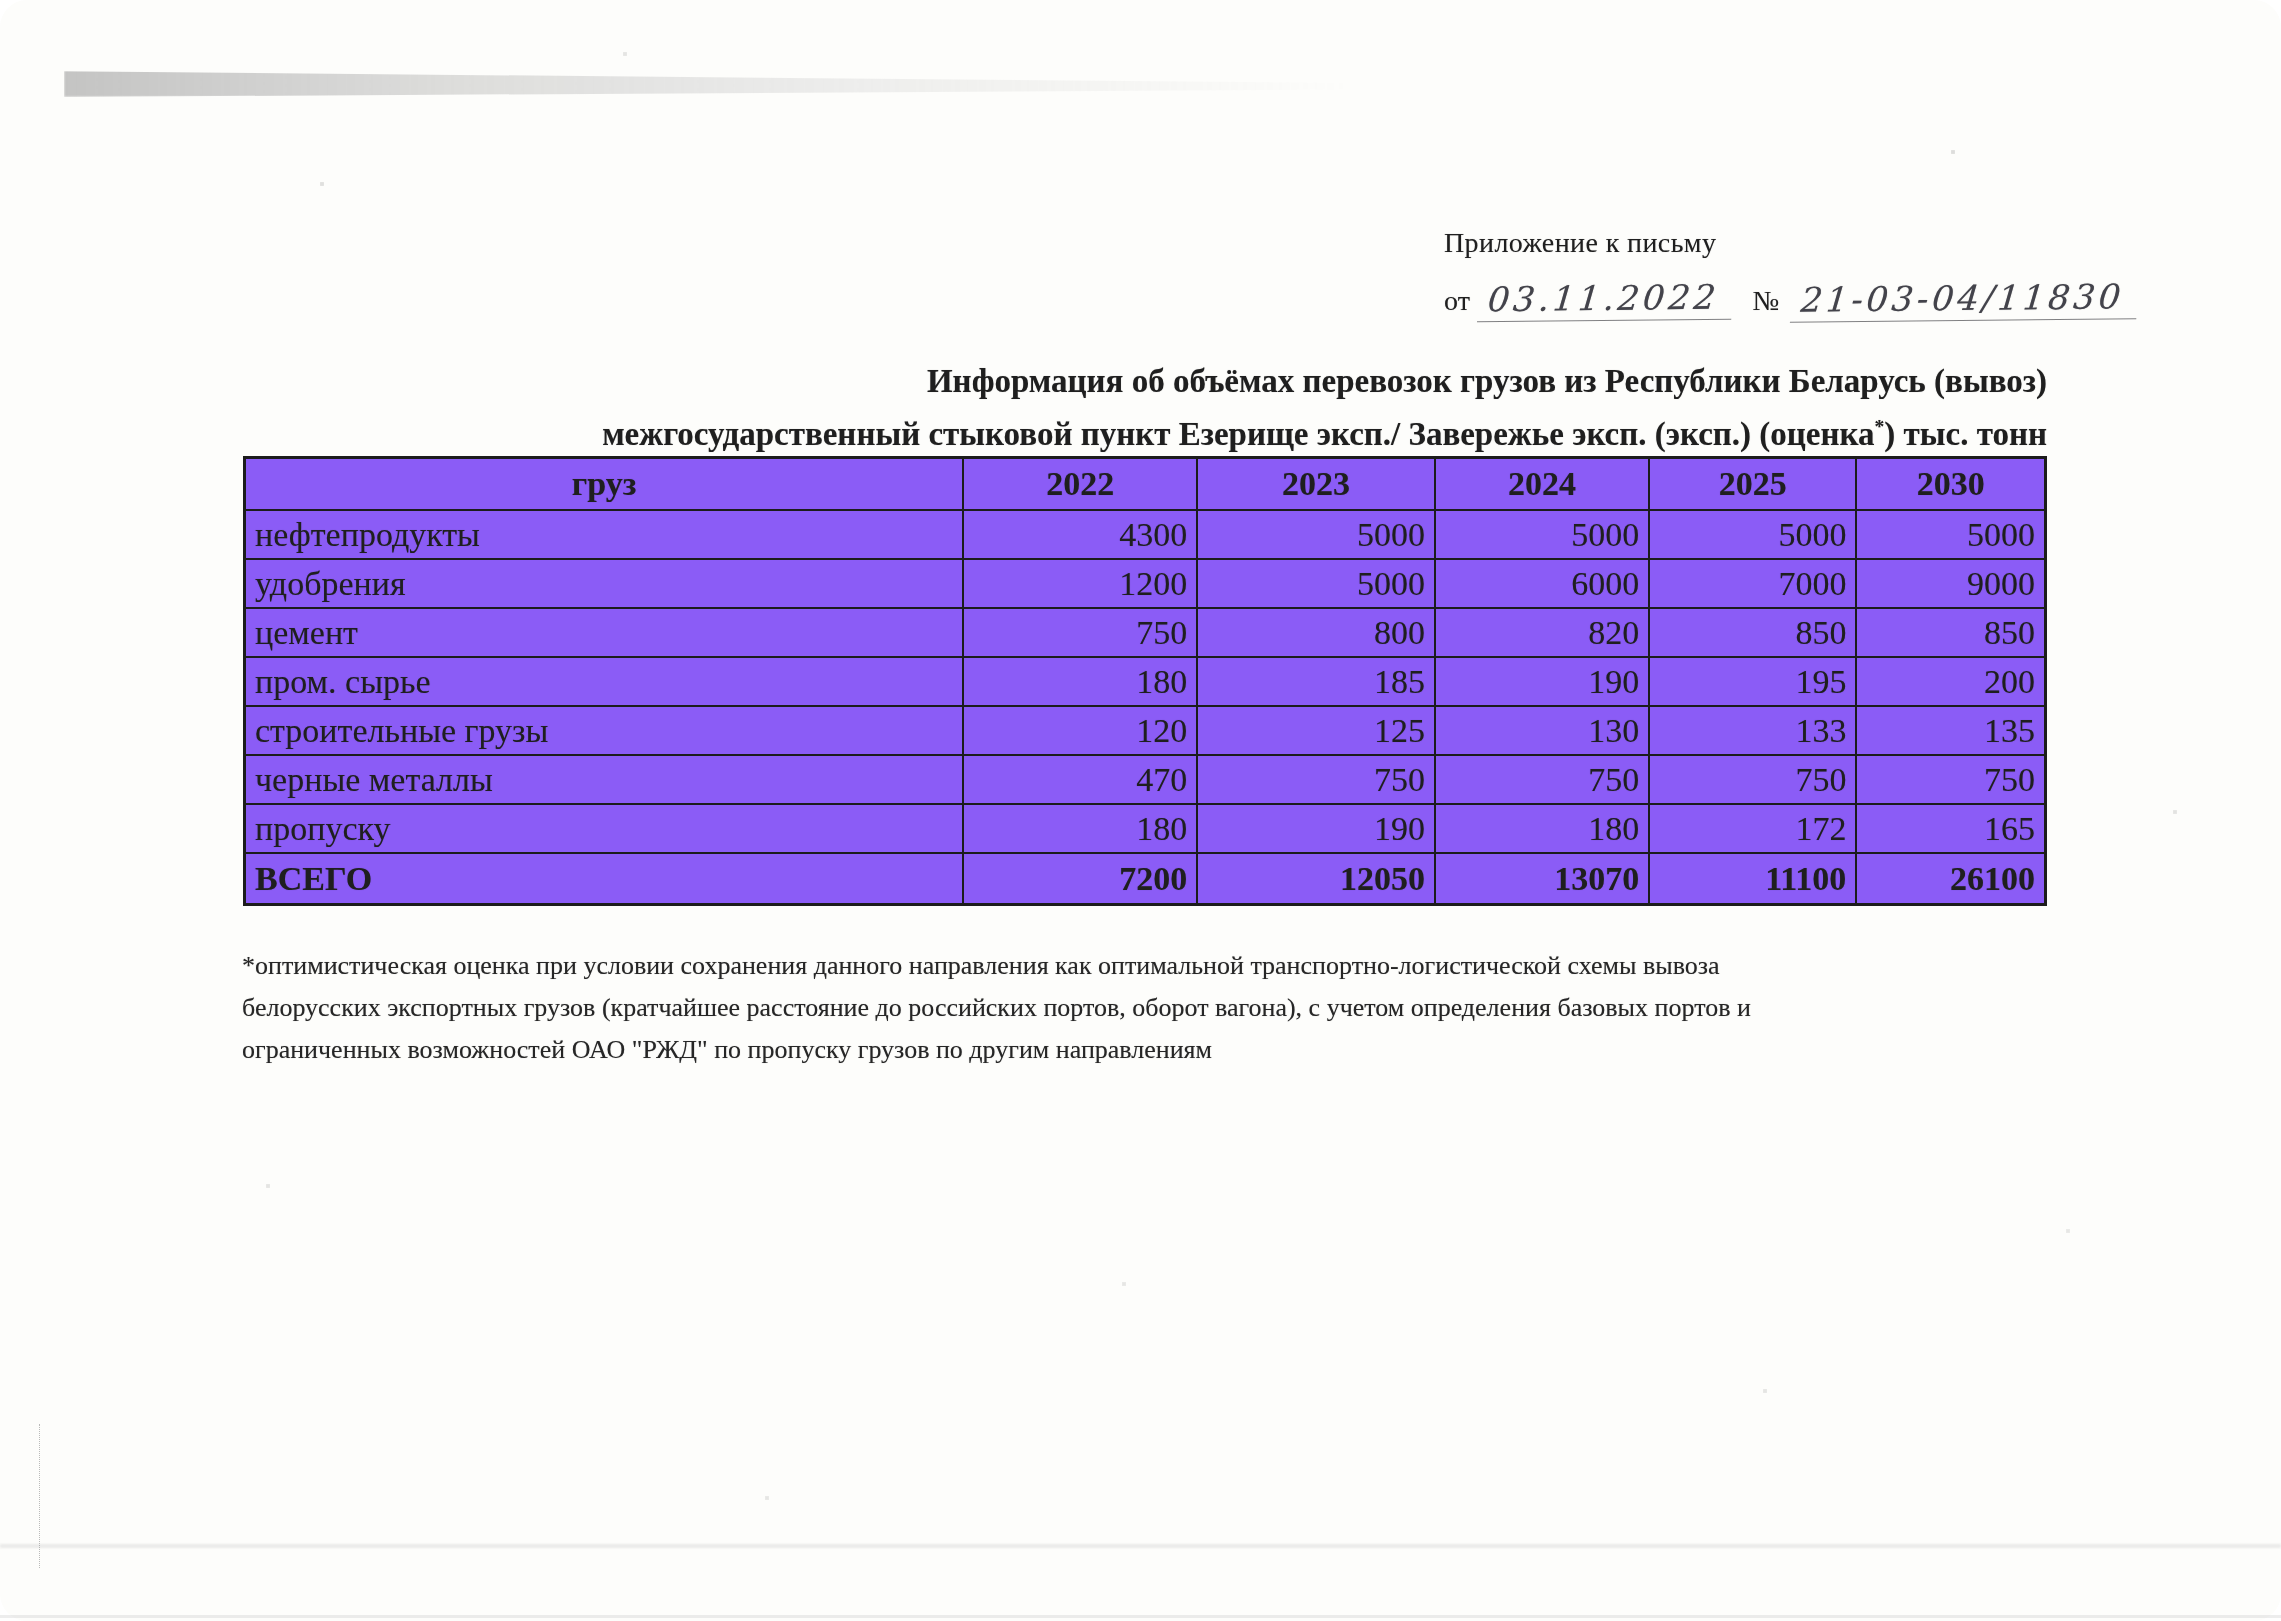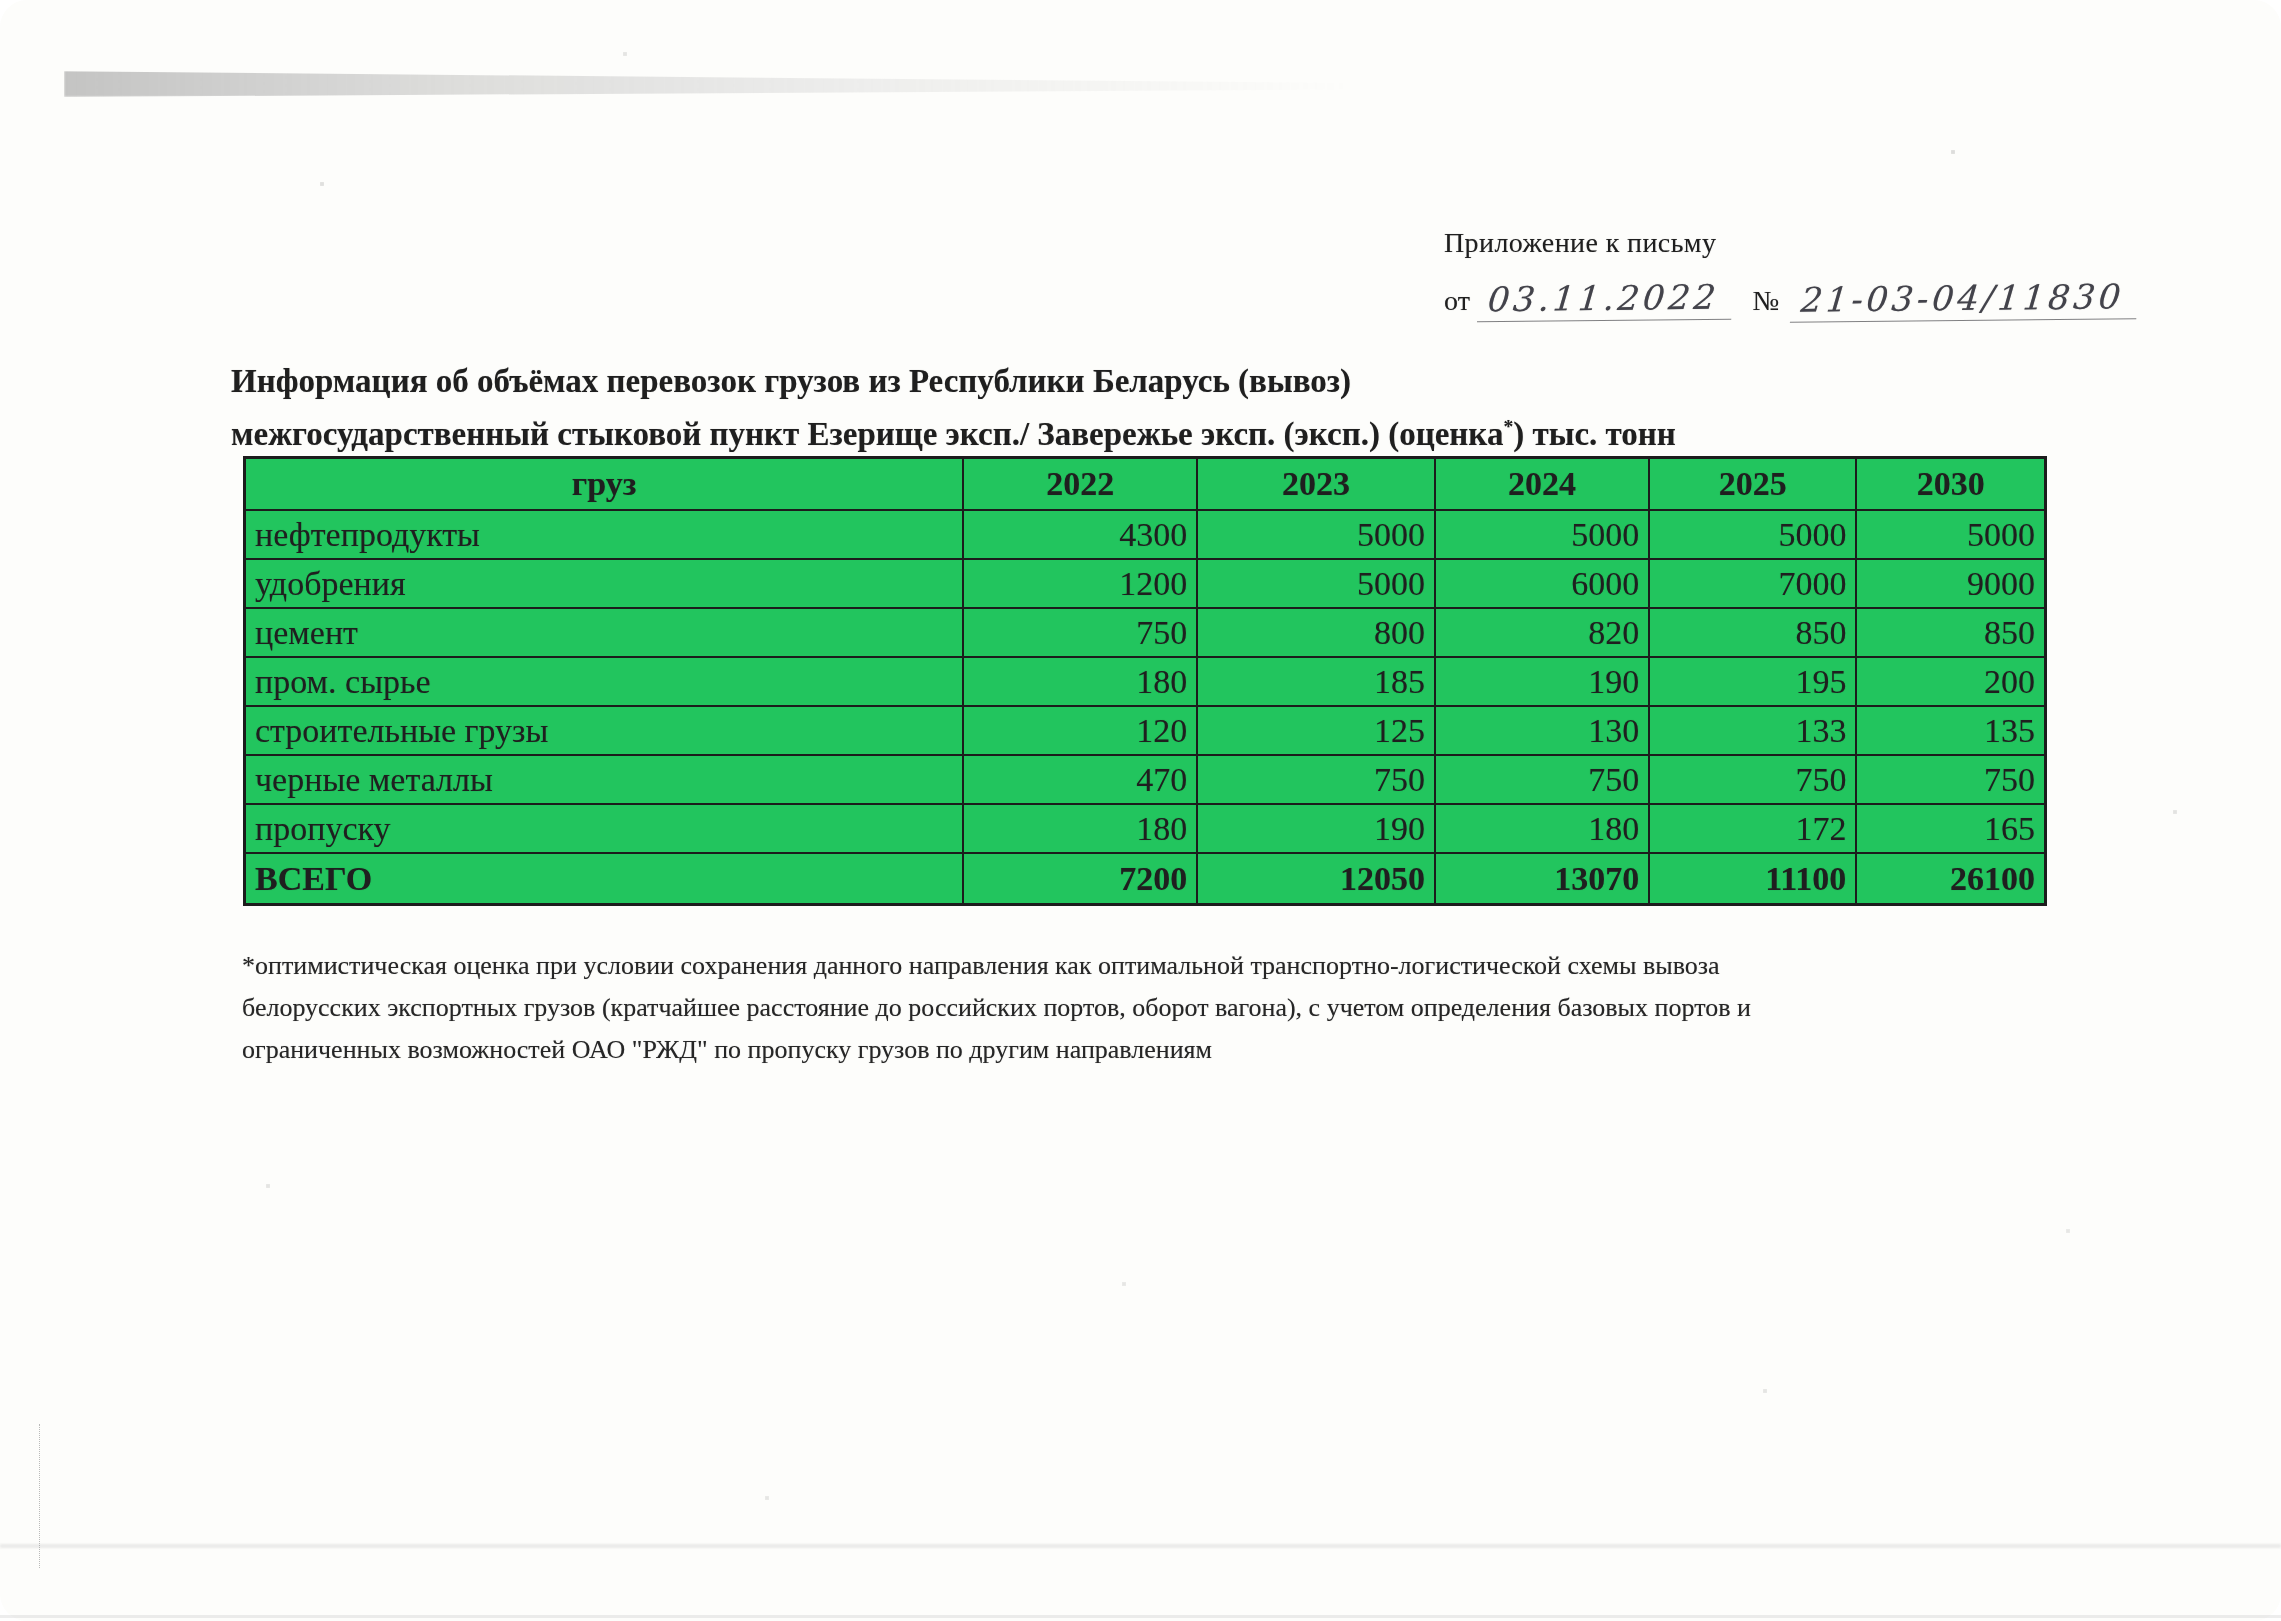--- a/index.html
+++ b/index.html
@@ -94,44 +94,44 @@
     transform: skewX(-6deg) rotate(-0.6deg);
     border-bottom: 1.8px solid rgba(85,85,90,0.75);
     padding: 0 14.3px 2.7px 9px;
     line-height: 1.1;
     white-space: nowrap;
   }
 
   
   .title-block {
     position: absolute;
-    left: 231px; top: 355px;
+    left: 243px; top: 355px;
     width: 1804px;
-    text-align: left;
+    text-align: right;
     font-weight: bold;
     font-size: 33px;
   }
   .title-line {
     line-height: 53px;
     white-space: nowrap;
   }
   .title-line sup {
     font-size: 19.6px;
     line-height: 0;
   }
 
   
   .data-table {
     position: absolute;
     left: 243px; top: 456px;
     width: 1804px;
     border-collapse: collapse;
     table-layout: fixed;
     font-size: 34px;
-    background: #22c55e;
+    background: #8b5cf6;
   }
   .data-table, .data-table th, .data-table td {
     border: 2.7px solid #1c1c1c;
   }
   .data-table { border-width: 3.6px; }
   .data-table th {
     height: 50px;
     font-weight: bold;
     text-align: center;
     padding: 0;

